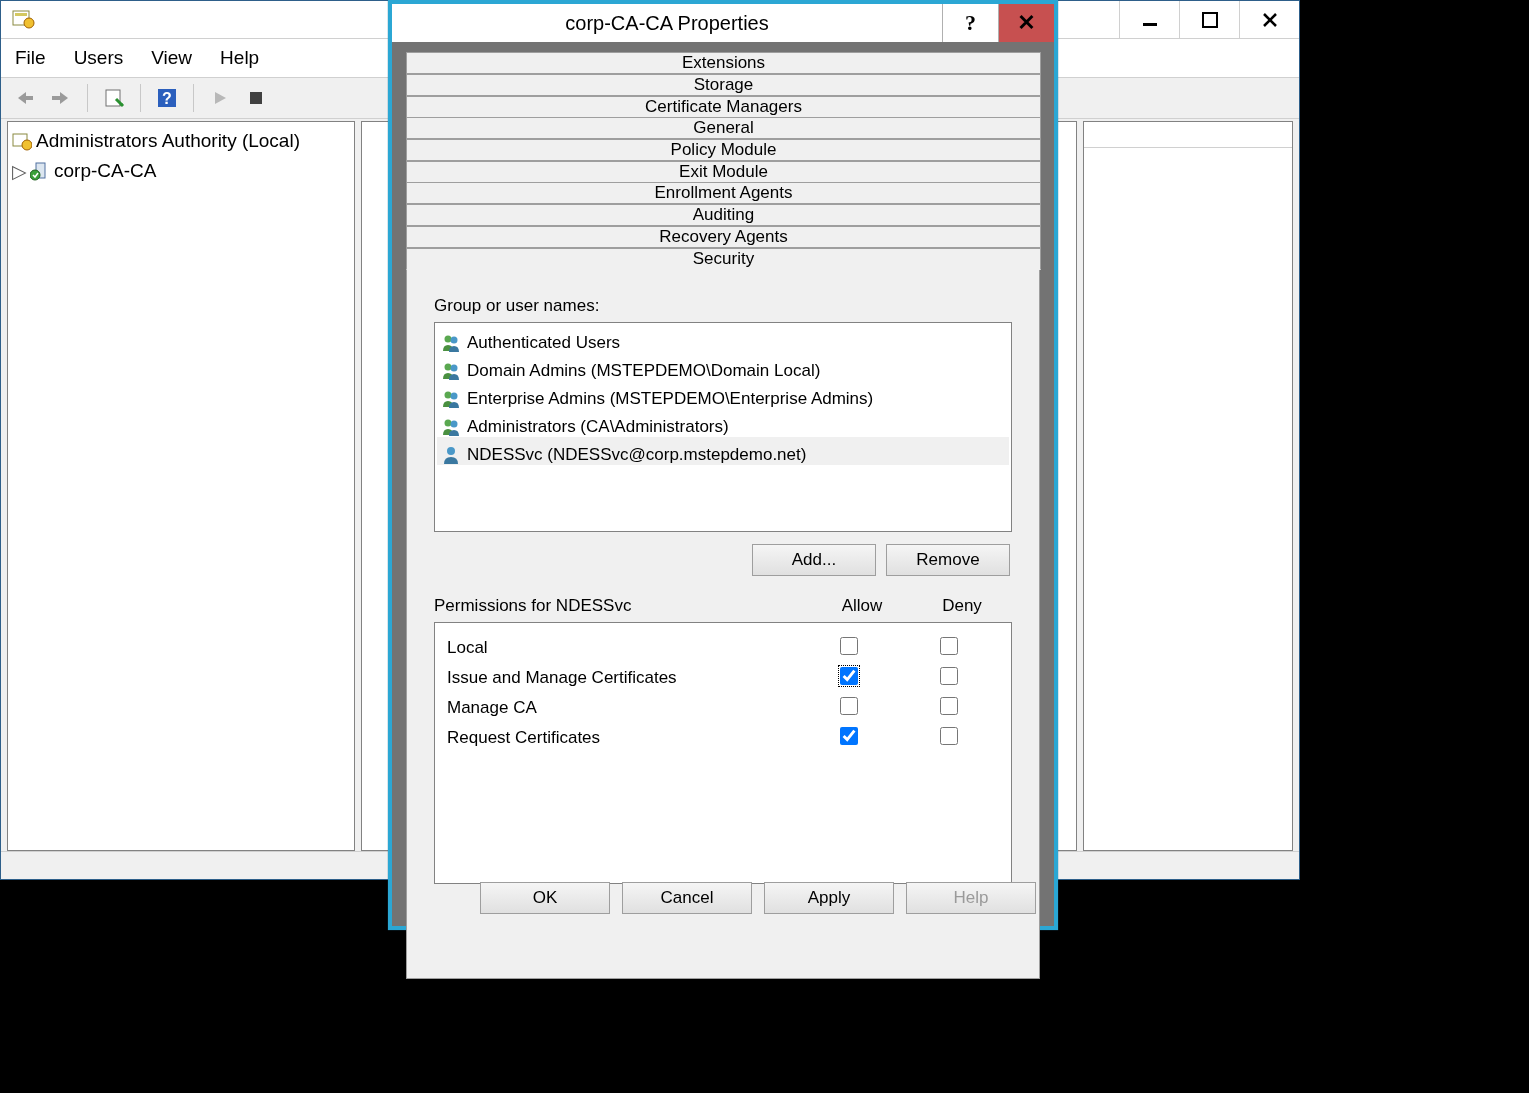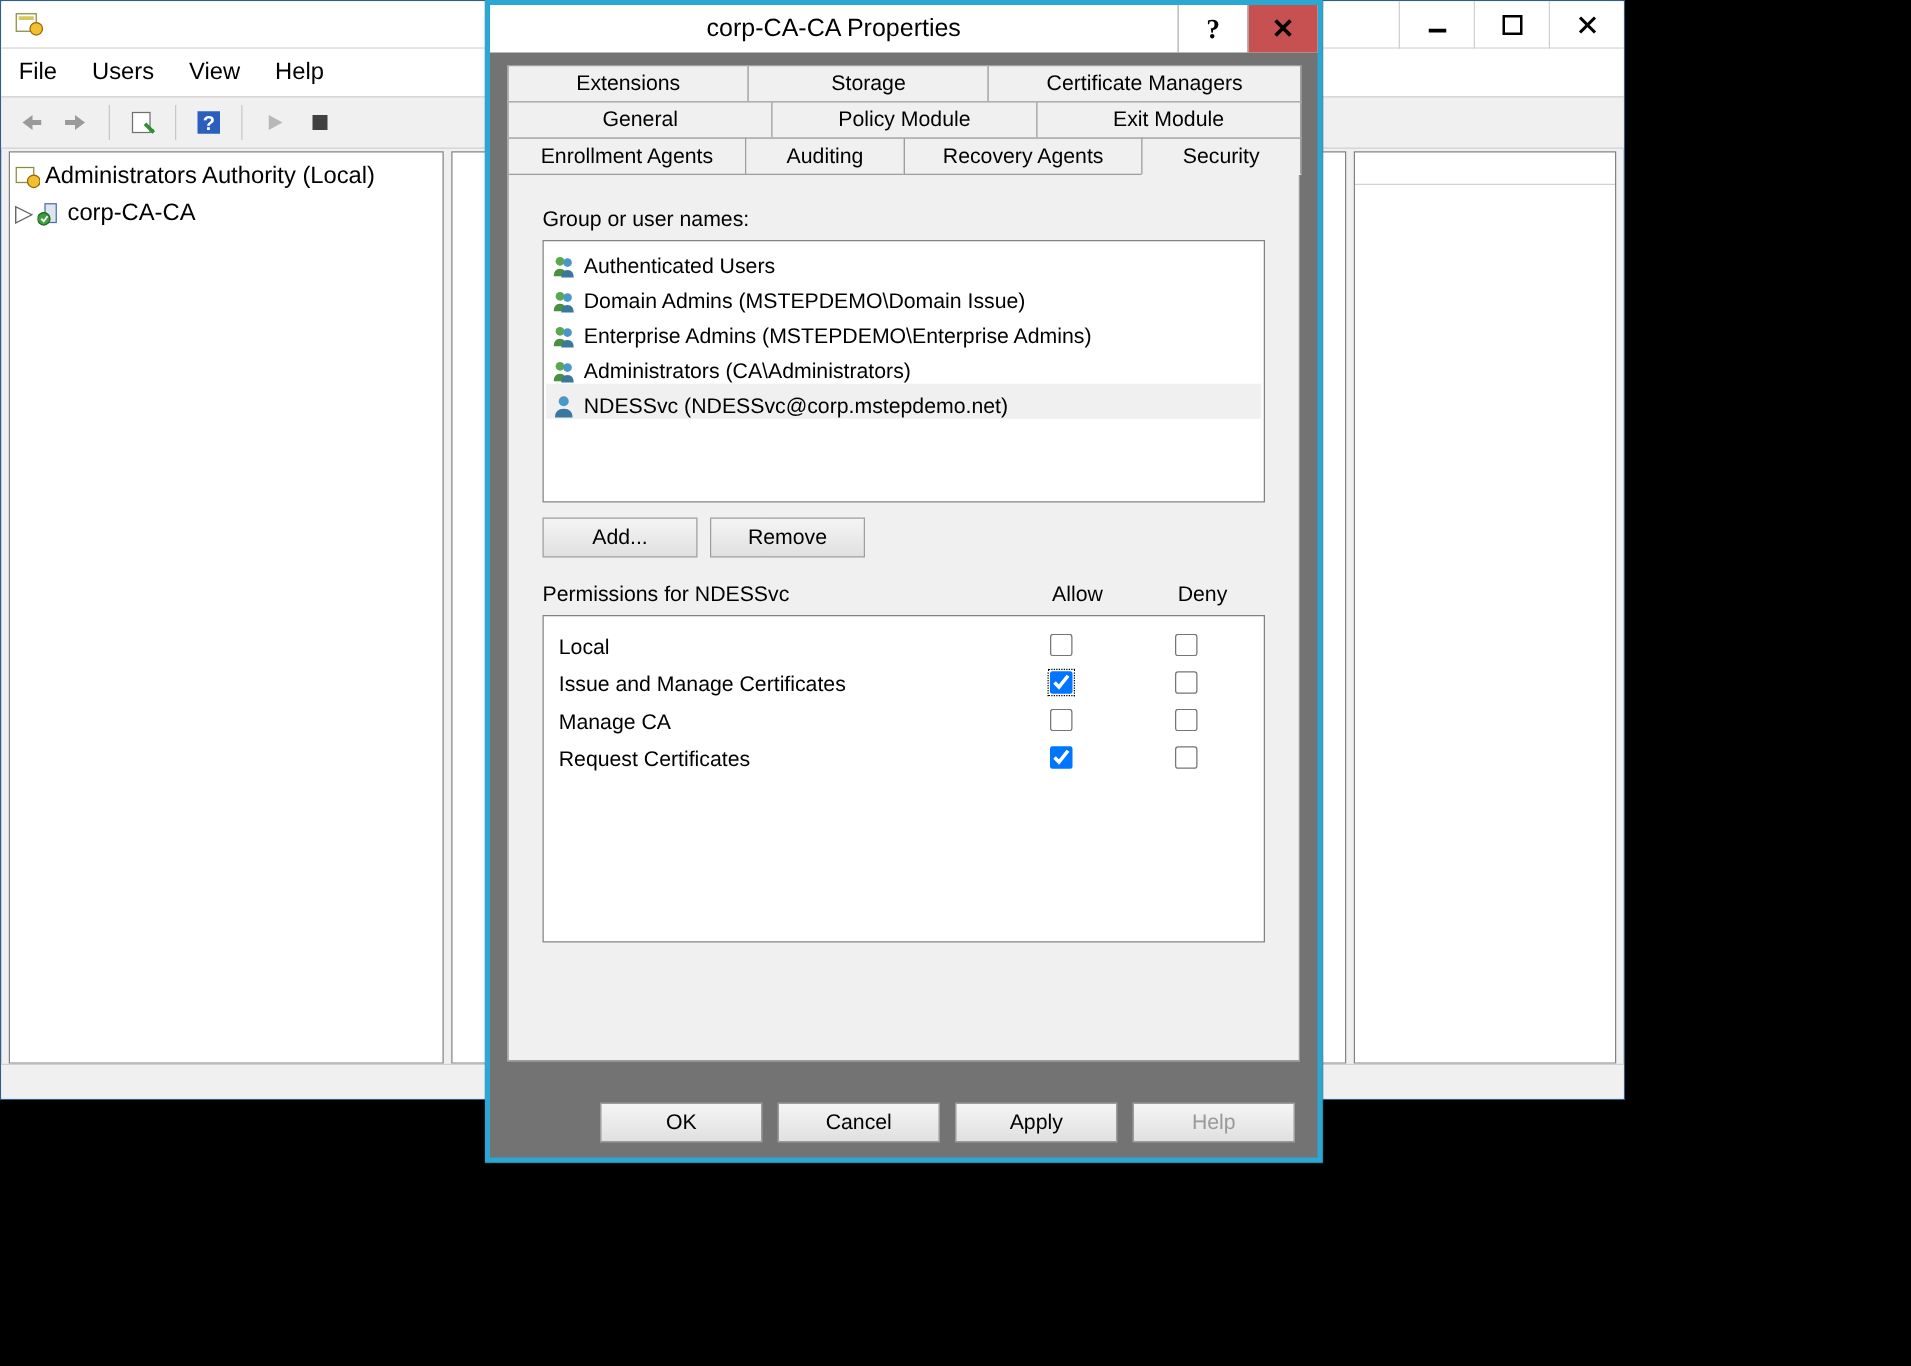--- a/index.html
+++ b/index.html
@@ -39,37 +39,37 @@
 }
 .dialog-titlebar {
   height: 38px; background: #fff; display: flex; align-items: center;
 }
 .dialog-title { flex: 1; text-align: center; font-size: 20px; color: #000; }
 .dlg-btn { width: 56px; height: 38px; display: flex; align-items: center; justify-content: center; font-size: 22px; font-weight: bold; border-left: 1px solid #b0b0b0; }
 .dlg-btn.help { font-family: "Times New Roman", serif; }
 .dlg-btn.close { background: #c75050; color: #000; font-family: Arial; }
 
 .tabs-area { padding: 10px 14px 0 14px; }
-.tab-row { display: flex; }
+.tab-row { display: flex; flex-direction: column; }
 .tab {
   flex: 1; height: 30px; border: 1px solid #9e9e9e; background: #f0f0f0;
   display: flex; align-items: center; justify-content: center;
   font-size: 17px; margin-right: -1px; cursor: default;
 }
 .tab.active { background: #f0f0f0; border-bottom: 1px solid #f0f0f0; position: relative; z-index: 2; }
 .tab-row.r2 { margin-top: -1px; }
 .tab-row.r3 { margin-top: -1px; }
 .tab-panel { border: 1px solid #9e9e9e; border-top: none; background: #f0f0f0; padding: 27px; height: 710px; margin-top:-1px; }
 
 .group-label { font-size: 17px; margin-bottom: 6px; }
 .listbox { border: 1px solid #828282; background: #fff; height: 210px; padding: 2px; overflow: hidden; }
 .list-row { display: flex; align-items: flex-end; height: 28px; padding: 0 4px; font-size: 17px; gap: 6px; }
 .list-row.selected { background: #f0f0f0; }
 
-.btn-row { display: flex; justify-content: flex-start; gap: 10px; margin: 12px 2px 20px 0; }
+.btn-row { display: flex; justify-content: flex-end; gap: 10px; margin: 12px 2px 20px 0; }
 .win-btn {
   width: 124px; height: 32px; border: 1px solid #9e9e9e;
   background: linear-gradient(#f5f5f5,#e0e0e0); font-size: 17px;
   display: flex; align-items: center; justify-content: center;
 }
 
 .perm-header { display: flex; font-size: 17px; margin-bottom: 6px; }
 .perm-header .ph-name { flex: 1; }
 .perm-header .ph-col { width: 100px; text-align: center; }
 .perm-box { border: 1px solid #828282; background: #fff; padding: 10px 12px; height: 262px; }
@@ -225,21 +225,21 @@
               </svg></span>
             <span>Authenticated Users</span>
           </div>
           <div class="list-row">
             <span class="ico"><svg viewBox="0 0 20 20">
                 <circle cx="7" cy="6" r="3.5" fill="#5aa850"></circle>
                 <circle cx="13" cy="7" r="3.5" fill="#4a98c8"></circle>
                 <path d="M2 18 Q2 12 7 12 Q12 12 12 18 Z" fill="#4a9040"></path>
                 <path d="M8 19 Q8 13 13 13 Q18 13 18 19 Z" fill="#3a78a0"></path>
               </svg></span>
-            <span>Domain Admins (MSTEPDEMO\Domain Issue)</span>
+            <span>Domain Admins (MSTEPDEMO\Domain Local)</span>
           </div>
           <div class="list-row">
             <span class="ico"><svg viewBox="0 0 20 20">
                 <circle cx="7" cy="6" r="3.5" fill="#5aa850"></circle>
                 <circle cx="13" cy="7" r="3.5" fill="#4a98c8"></circle>
                 <path d="M2 18 Q2 12 7 12 Q12 12 12 18 Z" fill="#4a9040"></path>
                 <path d="M8 19 Q8 13 13 13 Q18 13 18 19 Z" fill="#3a78a0"></path>
               </svg></span>
             <span>Enterprise Admins (MSTEPDEMO\Enterprise Admins)</span>
           </div>

